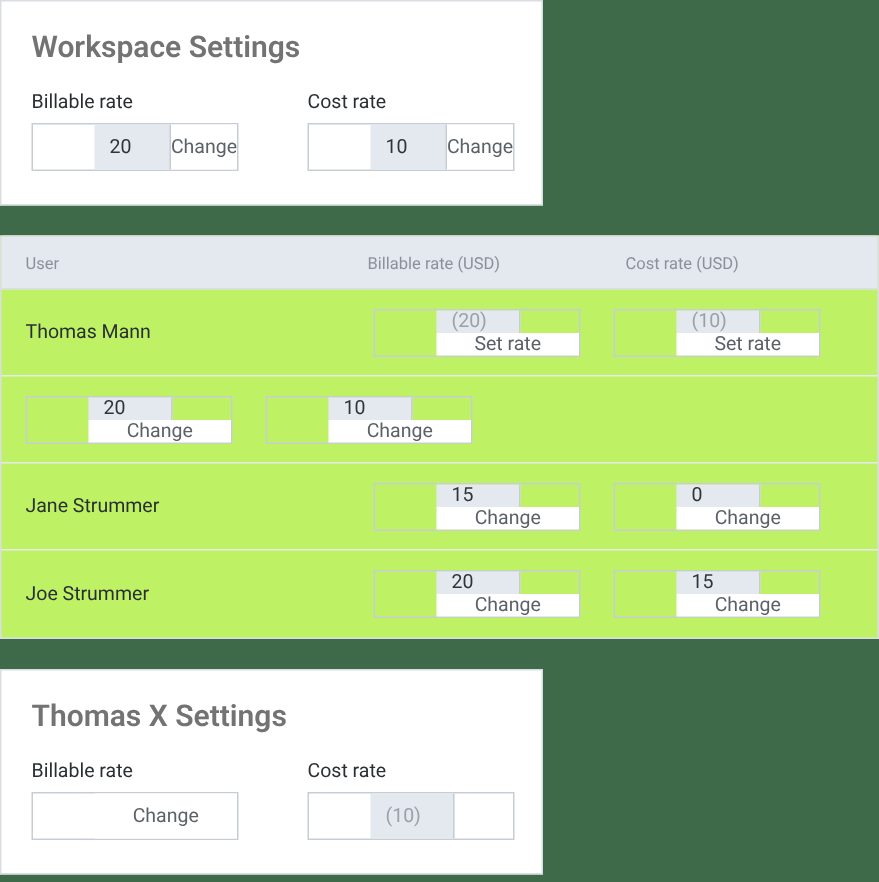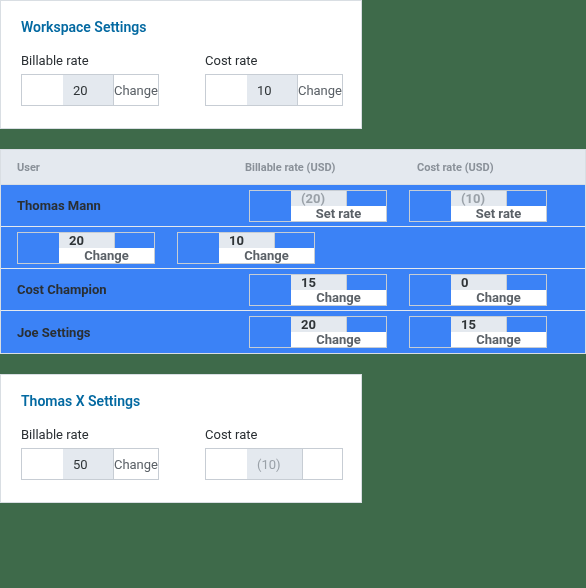--- a/index.html
+++ b/index.html
@@ -17,23 +17,23 @@
   }
   .card-workspace {
     width: 362px;
     margin: 0 0 20px 0;
   }
   .card-project {
     width: 362px;
     margin: 20px 0 0 0;
   }
   .card-title {
-    font-size: 14px;
+    font-size: 20px;
     font-weight: 600;
-    color: #0369a1;
+    color: #737373;
     margin-bottom: 18px;
   }
   .rate-row {
     display: flex;
     gap: 46px;
   }
   .rate-block {
     display: flex;
     flex-direction: column;
   }
@@ -65,45 +65,44 @@
     background: #fff;
     display: flex;
     align-items: center;
     justify-content: center;
     font-size: 13px;
     color: #5b6167;
     cursor: pointer;
   }
 
   .table-wrap {
-    background: #3b82f6;
+    background: #bef264;
     border: 1px solid #d9dee3;
     border-top: none;
     margin: 0;
-    font-weight: bold;
   }
   .thead {
     background: #e4e9ef;
     border-top: 1px solid #d9dee3;
     border-bottom: 1px solid #d9dee3;
     display: flex;
     align-items: center;
     height: 36px;
     padding: 0 16px 0 16px;
     font-size: 11px;
     color: #8a9199;
   }
   .thead .col-user { flex: 1; }
   .thead .col-bill { width: 160px; text-align: left; padding-left: 8px; }
   .thead .col-cost { width: 160px; text-align: left; padding-left: 8px; margin-left: 12px; }
 
   .trow {
     display: flex;
     align-items: center;
-    height: 42px;
+    height: 58px;
     padding: 0 16px;
     border-bottom: 1px solid #e5e9ee;
   }
   .trow:last-child { border-bottom: none; }
   .cell-user {
     flex: 1;
     font-size: 13px;
     color: #2a2f33;
   }
   .cell-rate {
@@ -167,36 +166,36 @@
           </div>
         </div>
         <div class="cell-rate">
           <div class="rate-ctrl">
             <div class="rate-val">10</div>
             <div class="rate-btn">Change</div>
           </div>
         </div>
       </div>
       <div class="trow">
-        <div class="cell-user">Cost Champion</div>
+        <div class="cell-user">Jane Strummer</div>
         <div class="cell-rate">
           <div class="rate-ctrl">
             <div class="rate-val">15</div>
             <div class="rate-btn">Change</div>
           </div>
         </div>
         <div class="cell-rate">
           <div class="rate-ctrl">
             <div class="rate-val">0</div>
             <div class="rate-btn">Change</div>
           </div>
         </div>
       </div>
       <div class="trow">
-        <div class="cell-user">Joe Settings</div>
+        <div class="cell-user">Joe Strummer</div>
         <div class="cell-rate">
           <div class="rate-ctrl">
             <div class="rate-val">20</div>
             <div class="rate-btn">Change</div>
           </div>
         </div>
         <div class="cell-rate">
           <div class="rate-ctrl">
             <div class="rate-val">15</div>
             <div class="rate-btn">Change</div>
@@ -205,21 +204,20 @@
       </div>
     </div>
 </div>
 
 <div class="card card-project">
   <div class="card-title">Thomas X Settings</div>
   <div class="rate-row">
     <div class="rate-block">
       <div class="rate-label">Billable rate</div>
       <div class="rate-ctrl">
-        <div class="rate-val">50</div>
         <div class="rate-btn">Change</div>
       </div>
     </div>
     <div class="rate-block">
       <div class="rate-label">Cost rate</div>
       <div class="rate-ctrl">
         <div class="rate-val placeholder">(10)</div>
       </div>
     </div>
   </div>

